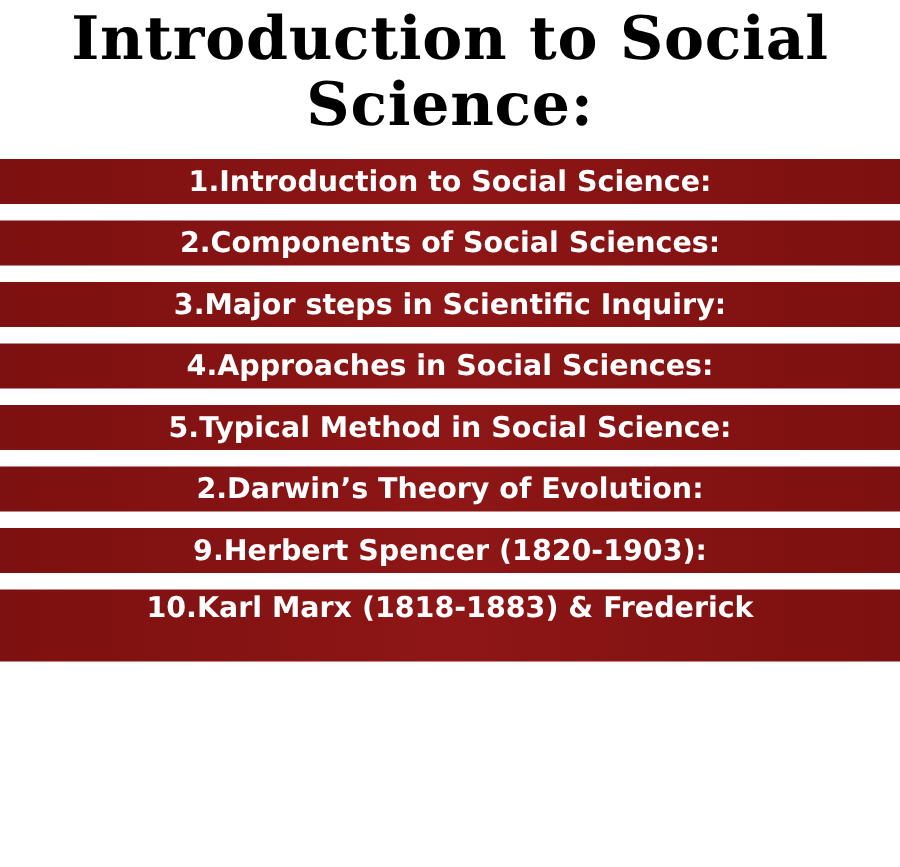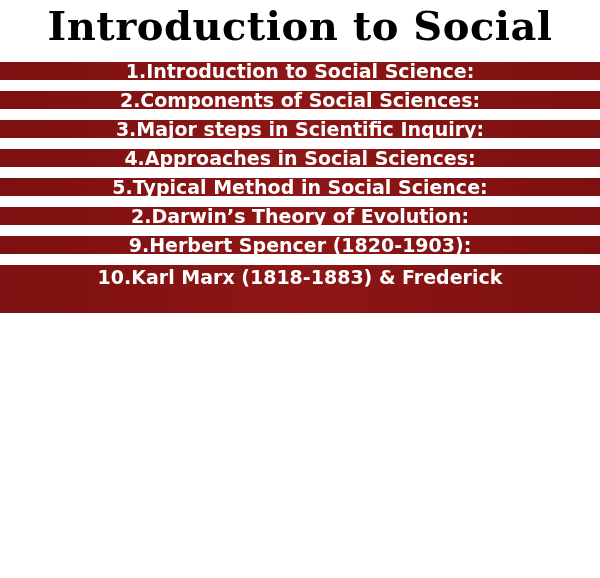--- a/index.html
+++ b/index.html
@@ -36,21 +36,21 @@
     display: block;
   }
   .item {
     background: #8b1414;
     background: linear-gradient(to right, #7d1010 0%, #8e1616 50%, #7d1010 100%);
     color: #ffffff;
     font-weight: bold;
     font-size: 19px;
     line-height: 22px;
     text-align: center;
-    height: 18px;
+    height: 30px;
     display: flex;
     align-items: center;
     justify-content: center;
     margin-bottom: 11px;
     padding: 0 8px;
     box-sizing: border-box;
     white-space: nowrap;
     overflow: hidden;
   }
   .item.tall {
@@ -64,20 +64,21 @@
     display: block;
   }
 </style>
 </head>
 <body>
 
 <div class="page">
 
   <div class="title">
     <span>Introduction to Social</span><br>
+    <span>Science:</span>
   </div>
 
   <div class="list">
     <div class="item">
         <span>1.Introduction to Social Science:</span>
       </div>
     <div class="item">
         <span>2.Components of Social Sciences:</span>
       </div>
     <div class="item">

